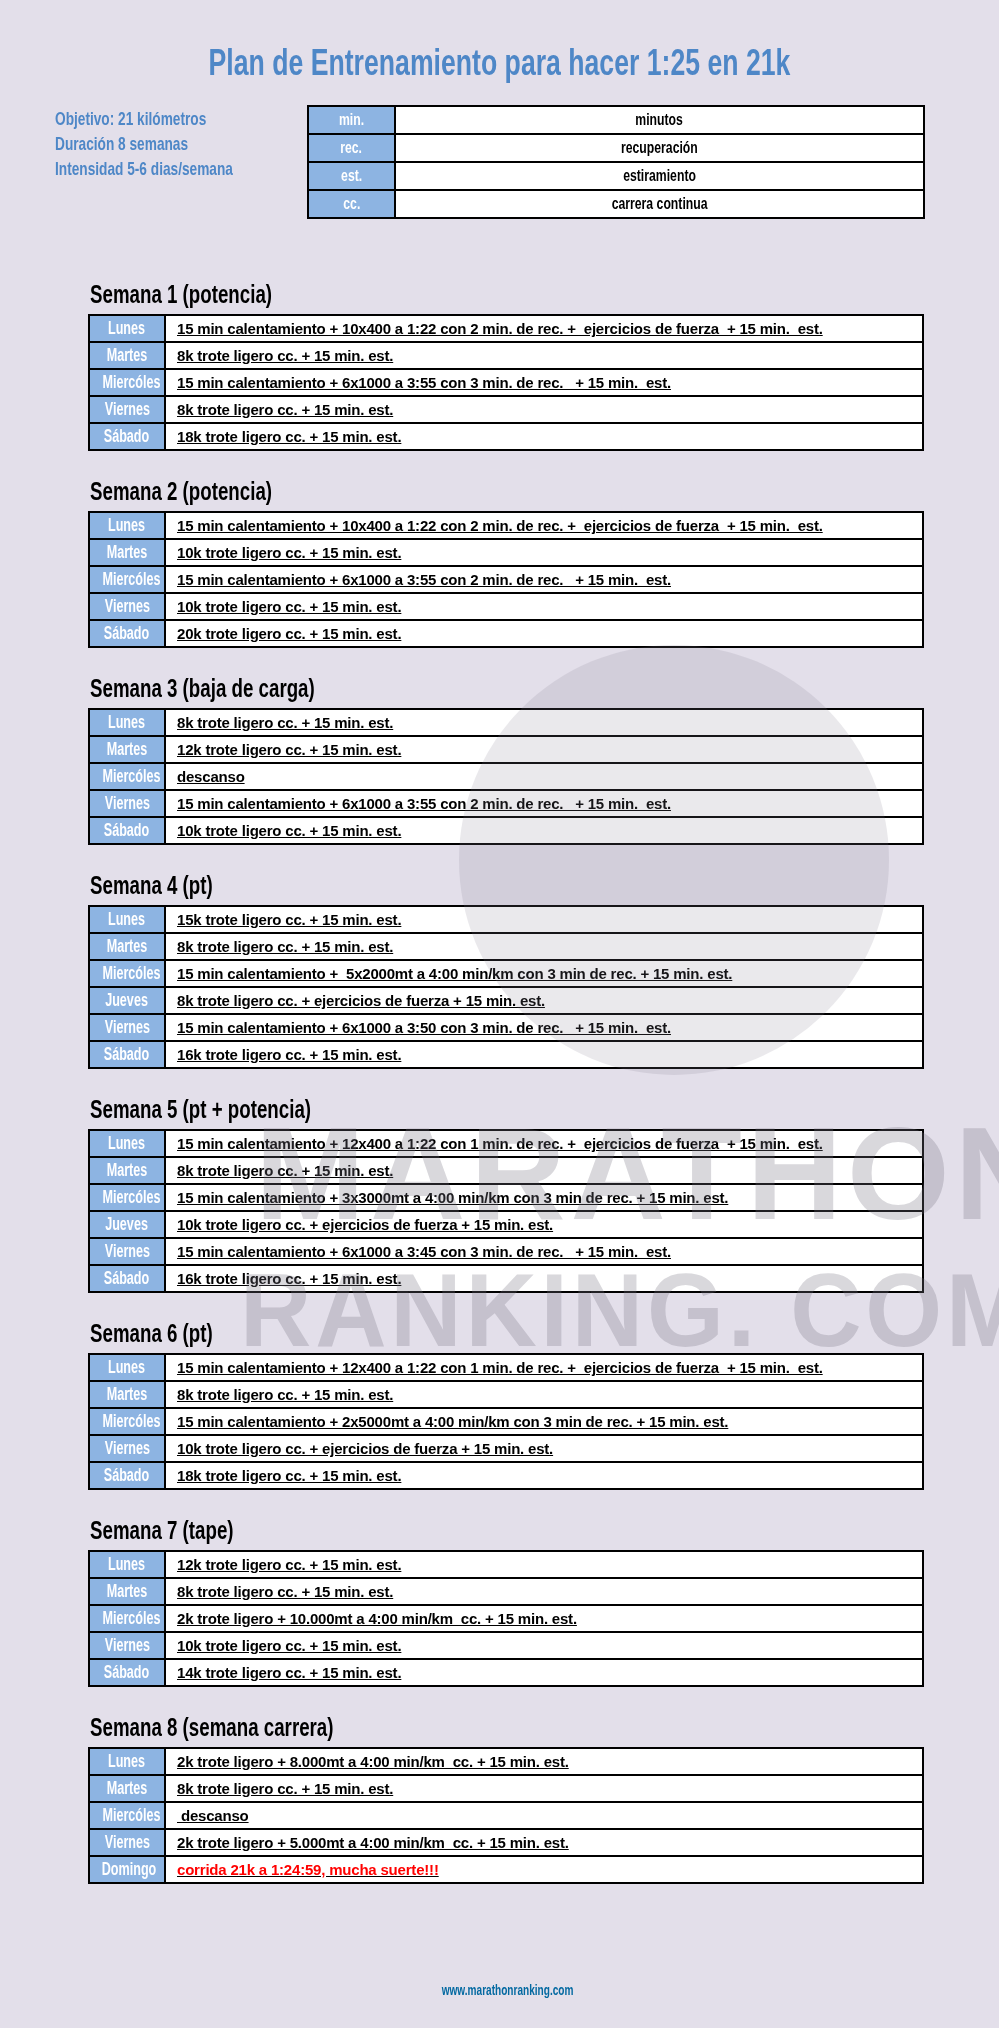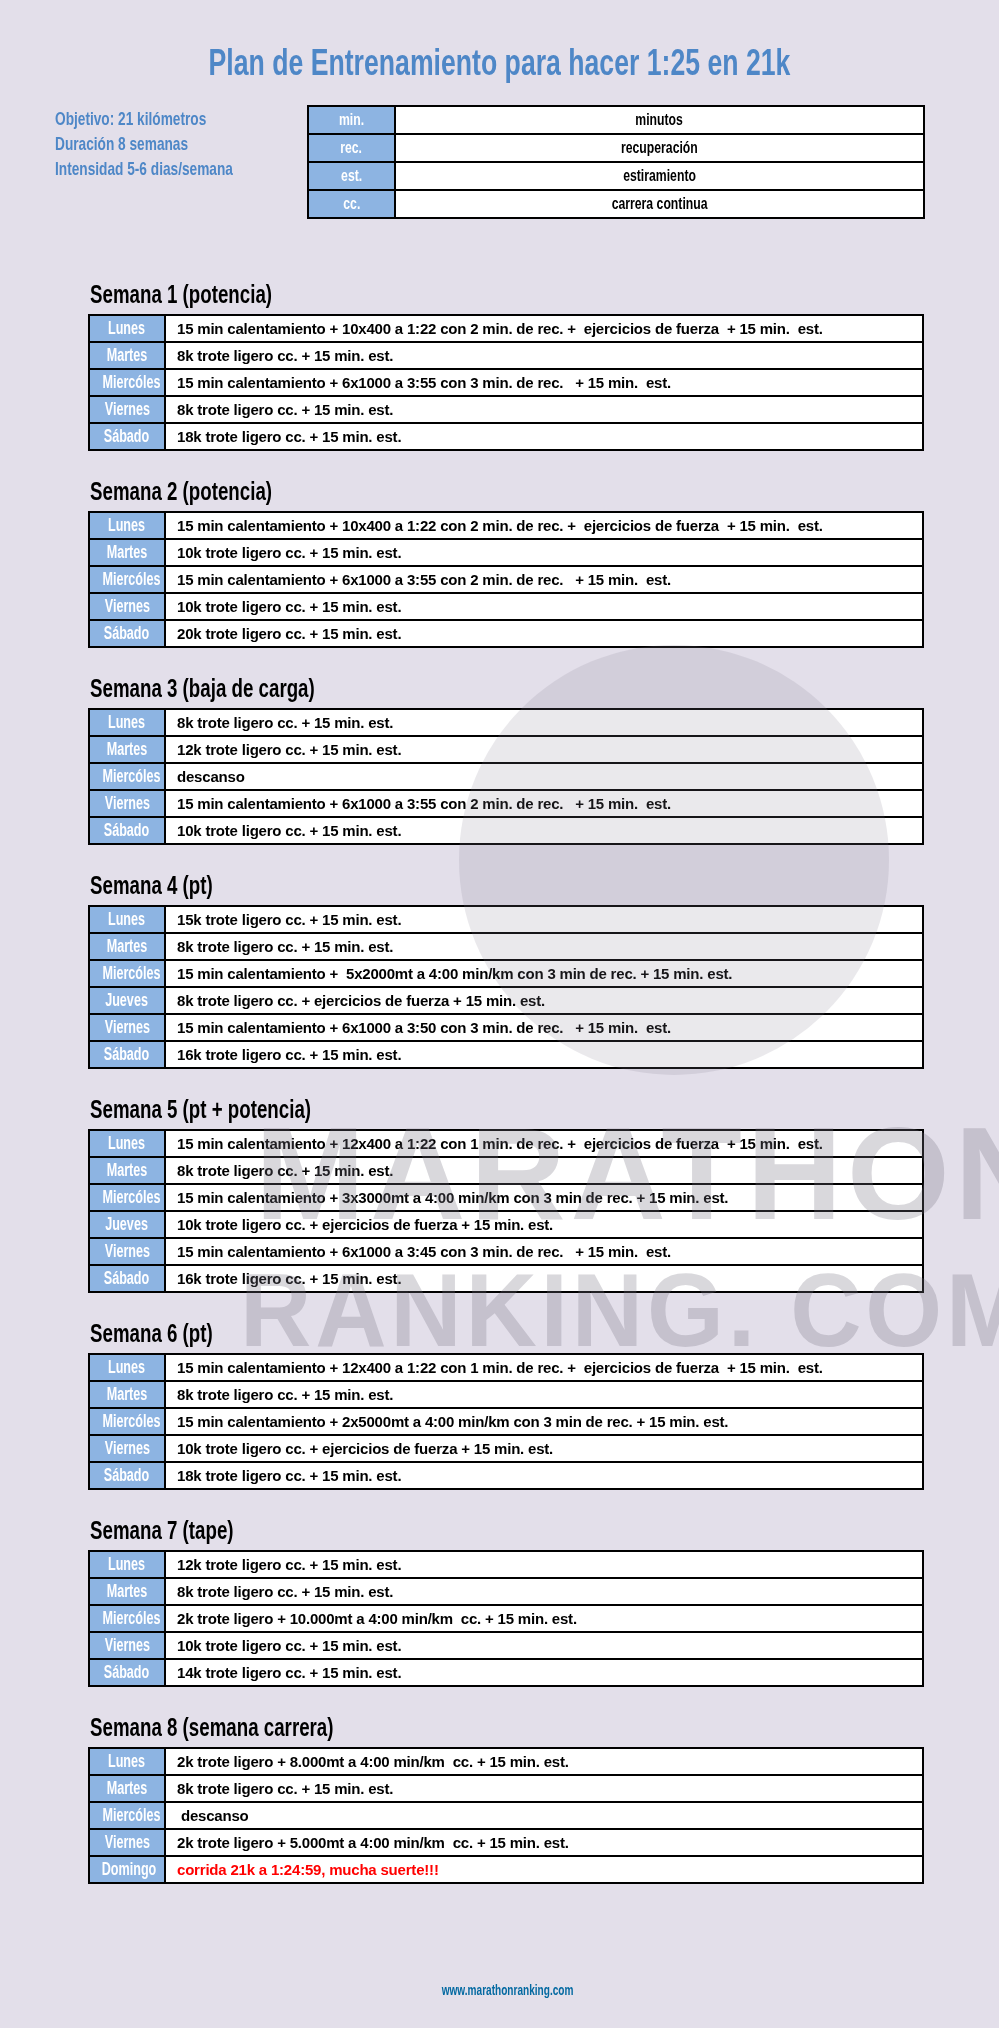--- a/index.html
+++ b/index.html
@@ -30,21 +30,21 @@
   .legend td{border:2px solid #000;height:26px;text-align:center;padding:0;overflow:hidden;}
   .legend td.abbr{width:85px;background:#8DB4E2;color:#fff;font-size:17px;font-weight:bold;text-align:center;}
   .legend td.meaning{background:#fff;color:#000;font-size:17px;font-weight:bold;}
 
   
   .weeks{position:absolute;left:68px;top:280px;width:856px;z-index:1;}
   .week{margin:0 0 26px 0;padding-left:20px;}
   .week h2{
     margin:0 0 5px 2px;font-size:26px;line-height:29px;font-weight:bold;color:#000;
   }
-  .week table{width:100%;table-layout:fixed;background:#5eead4;}
+  .week table{width:100%;table-layout:fixed;background:#5eead4;text-decoration:underline;}
   .week td{border:2px solid #000;height:25px;padding:0;overflow:hidden;}
   .week td.day{
     width:74px;background:#8DB4E2;color:#fff;text-align:center;
     font-size:18px;font-weight:bold;
   }
   .week td.day .cond{transform:scaleX(.7);}
   .week td.workout{
     background:#fff;color:#000;font-size:15px;font-weight:bold;
     padding-left:11px;white-space:pre;letter-spacing:-0.2px;
   }

